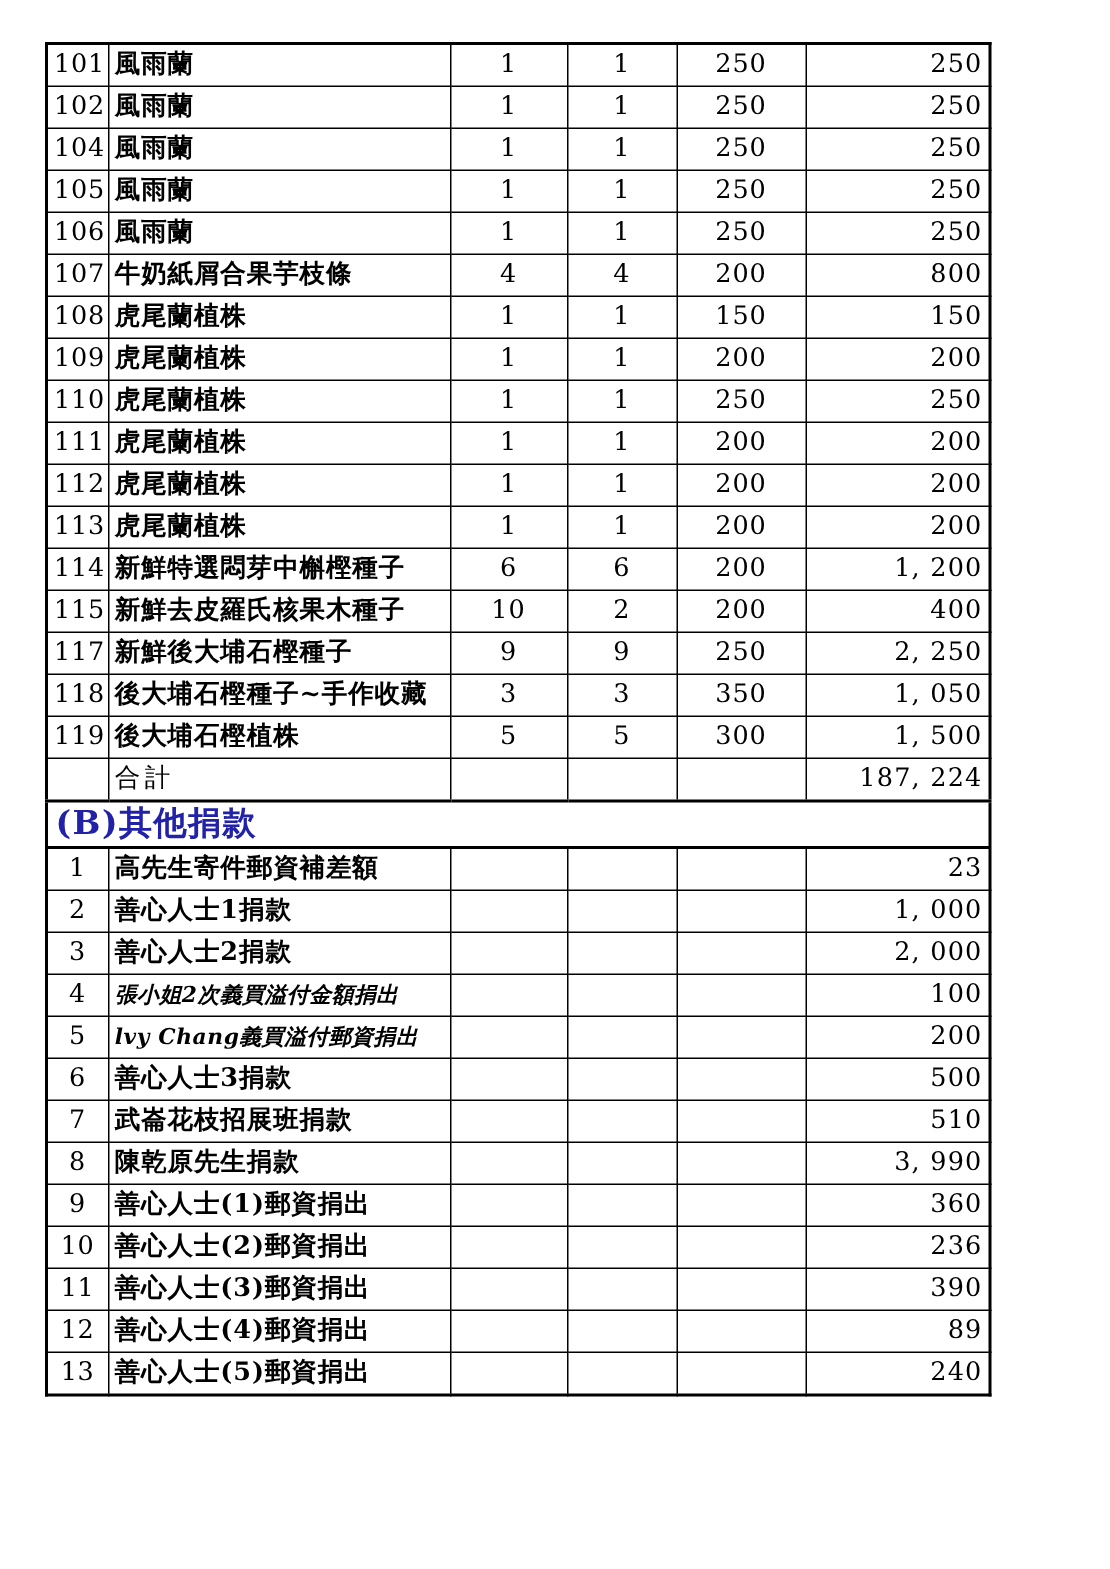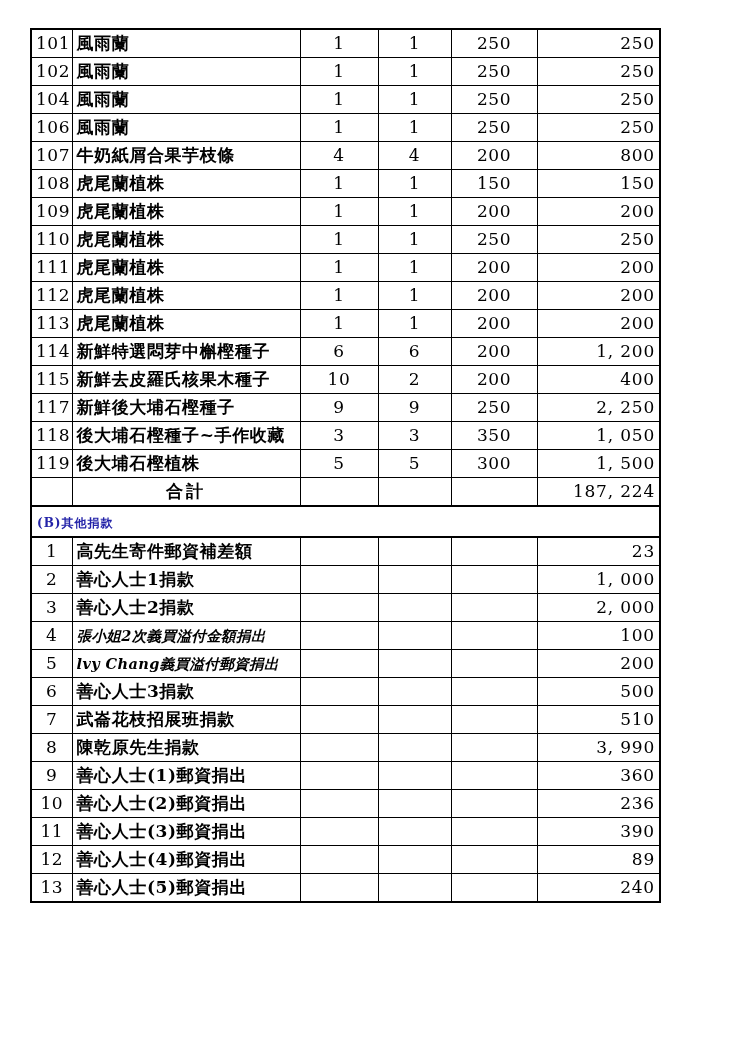--- a/index.html
+++ b/index.html
@@ -73,39 +73,38 @@
     font-size: 18px;
     letter-spacing: 0.6px;
   }
   td.amt {
     text-align: right;
     font-size: 18px;
     padding-right: 9px;
     letter-spacing: 0.8px;
   }
   td.total-label {
-    text-align: center;
     font-size: 17px;
-    font-weight: 700;
+    font-weight: 400;
     letter-spacing: 3px;
   }
   tr.total-row td {
     border-bottom: 2px solid #000;
   }
   tr.section-row td {
     border-top: 2px solid #000;
     border-bottom: 2px solid #000;
     height: 29px;
     text-align: left;
     padding-left: 5px;
   }
   .section-title {
     color: #2222a8;
     font-weight: 700;
-    font-size: 12px;
+    font-size: 22px;
     letter-spacing: 1px;
     font-family: "DejaVu Serif", "Liberation Serif", serif;
   }
   tr.first-row td { border-top: none; }
 </style>
 </head>
 <body>
 
 <div class="page">
   <div class="sheet">
@@ -137,20 +136,28 @@
           </tr>
           <tr>
             <td class="no">104</td>
             <td class="name">風雨蘭</td>
             <td class="num">1</td>
             <td class="num">1</td>
             <td class="num">250</td>
             <td class="amt">250</td>
           </tr>
           <tr>
+            <td class="no">105</td>
+            <td class="name">風雨蘭</td>
+            <td class="num">1</td>
+            <td class="num">1</td>
+            <td class="num">250</td>
+            <td class="amt">250</td>
+          </tr>
+          <tr>
             <td class="no">106</td>
             <td class="name">風雨蘭</td>
             <td class="num">1</td>
             <td class="num">1</td>
             <td class="num">250</td>
             <td class="amt">250</td>
           </tr>
           <tr>
             <td class="no">107</td>
             <td class="name">牛奶紙屑合果芋枝條</td>

